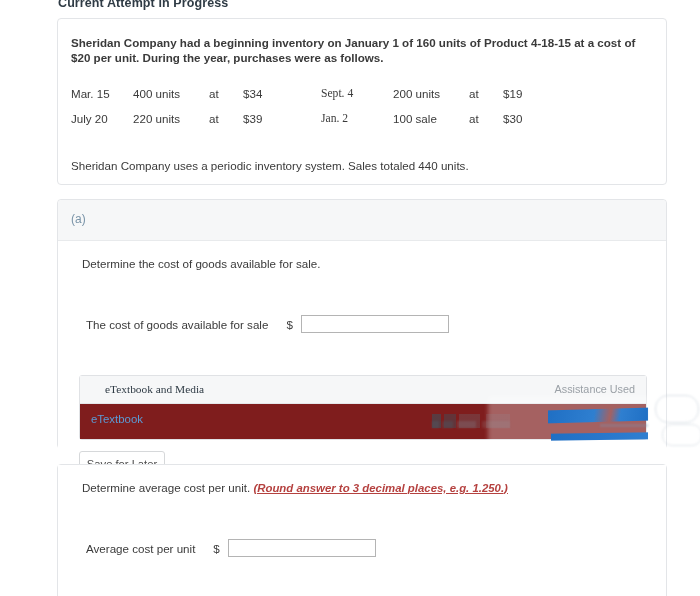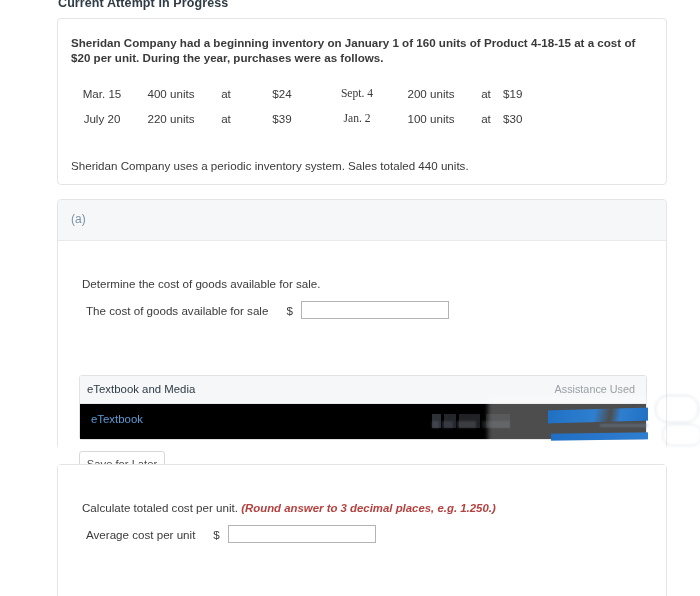--- a/index.html
+++ b/index.html
@@ -67,21 +67,20 @@
     left: 13px;
     top: 62px;
     border-collapse: collapse;
     font-size: 11.6px;
     color: #3a3a3a;
   }
   .purchase-table td {
     padding: 6px 0;
     white-space: nowrap;
     vertical-align: top;
-    text-align: center;
   }
   .col-date   { width: 62px; }
   .col-units  { width: 76px; }
   .col-at     { width: 34px; }
   .col-price  { width: 78px; }
   .col-date2  { width: 72px; font-family: Liberation Serif, serif; }
   .col-units2 { width: 76px; }
   .col-at2    { width: 34px; }
 
   .periodic-text {
@@ -117,39 +116,41 @@
   }
 
   .part-body {
     position: relative;
     background: #ffffff;
   }
 
   .question-text {
     position: absolute;
     left: 24px;
-    top: 36px;
+    top: 16px;
     font-size: 11.6px;
     color: #3a3a3a;
     white-space: nowrap;
   }
   .round-note {
     color: #b5413f;
     font-weight: bold;
     font-style: italic;
     font-size: 11.4px;
+    text-decoration: underline;
   }
 
   .answer-row {
     position: absolute;
     left: 28px;
     font-size: 11.6px;
     color: #3a3a3a;
     display: flex;
     align-items: center;
+    margin-top: 14px;
   }
   .answer-label { white-space: nowrap; }
   .dollar-sign {
     margin-left: 18px;
     margin-right: 8px;
     color: #3a3a3a;
     font-size: 11.6px;
   }
   .answer-input {
     width: 148px;
@@ -176,36 +177,37 @@
     background: #ffffff;
   }
   .media-header {
     position: relative;
     height: 27px;
     background: #f6f7f8;
     border-bottom: 1px solid #e5e7ea;
   }
   .media-title {
     position: absolute;
-    left: 7px;
+    left: 25px;
     top: 7px;
     font-size: 11.4px;
     color: #2f3b45;
+    font-family: Liberation Serif, serif;
   }
   .assistance-used {
     position: absolute;
     right: 11px;
     top: 7px;
     font-size: 10.8px;
     color: #9aa0a6;
   }
   .media-body {
     position: relative;
     height: 35px;
-    background: #000000;
+    background: #7f1d1d;
   }
   .etextbook-link {
     position: absolute;
     left: 11px;
     top: 9px;
     font-size: 11.4px;
     color: #5b9bd5;
     text-decoration: none;
     cursor: pointer;
   }
@@ -337,33 +339,33 @@
   <div class="card problem-card">
 
     <div class="problem-text">Sheridan Company had a beginning inventory on January 1 of 160 units of Product 4-18-15 at a cost of $20 per unit. During the year, purchases were as follows.</div>
 
     <table class="purchase-table">
       <tbody>
         <tr>
           <td class="col-date">Mar. 15</td>
           <td class="col-units">400 units</td>
           <td class="col-at">at</td>
-          <td class="col-price">$24</td>
+          <td class="col-price">$34</td>
           <td class="col-date2">Sept. 4</td>
           <td class="col-units2">200 units</td>
           <td class="col-at2">at</td>
           <td>$19</td>
         </tr>
         <tr>
           <td class="col-date">July 20</td>
           <td class="col-units">220 units</td>
           <td class="col-at">at</td>
           <td class="col-price">$39</td>
           <td class="col-date2">Jan. 2</td>
-          <td class="col-units2">100 units</td>
+          <td class="col-units2">100 sale</td>
           <td class="col-at2">at</td>
           <td>$30</td>
         </tr>
       </tbody>
     </table>
 
     <div class="periodic-text">Sheridan Company uses a periodic inventory system. Sales totaled 440 units.</div>
   </div>
 
   <div class="card part-card part-a">
@@ -398,21 +400,21 @@
 
     </div>
   </div>
 
   <div class="card part-card part-b1">
 
 
     <div class="part-body" style="height:99px;">
 
       <div class="question-text">
-        <span>Calculate totaled cost per unit.</span>
+        <span>Determine average cost per unit.</span>
         <span class="round-note">(Round answer to 3 decimal places, e.g. 1.250.)</span>
       </div>
 
       <div class="answer-row" style="top:60px;">
         <span class="answer-label">Average cost per unit</span>
         <span class="dollar-sign">$</span>
         <input class="answer-input" type="text" value="" style="">
       </div>
 
     </div>

